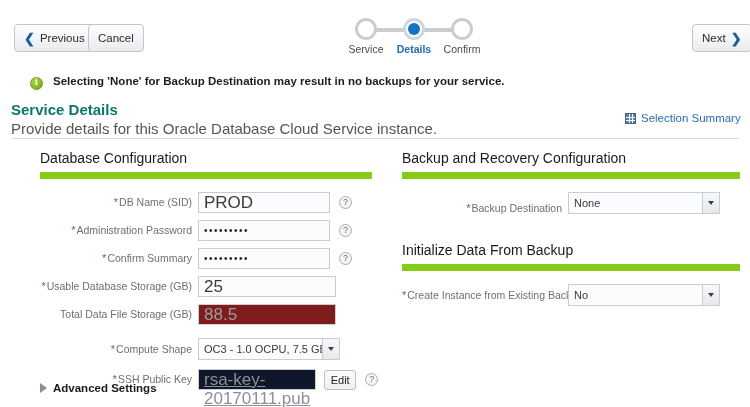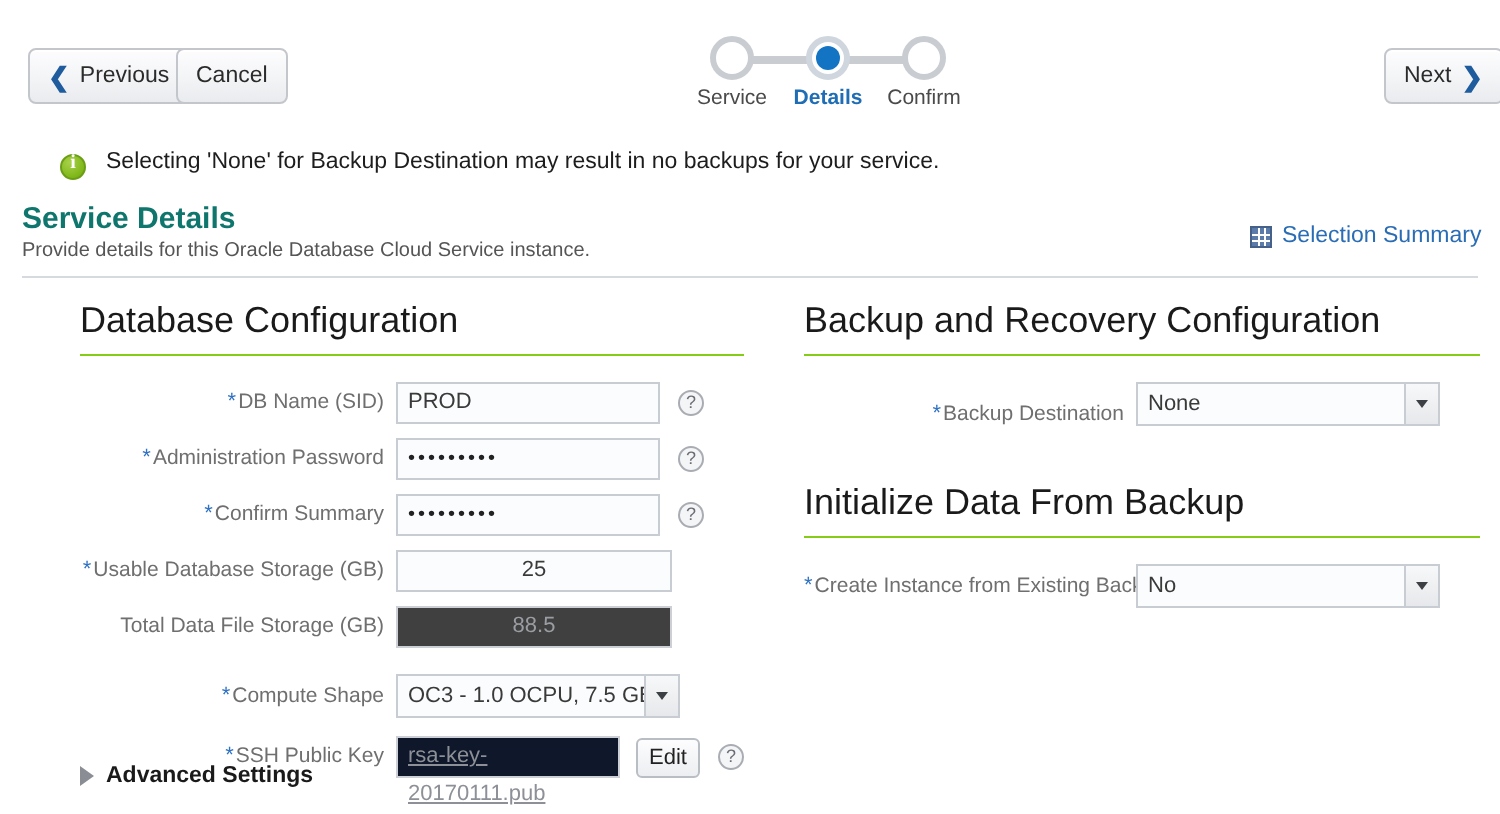--- a/index.html
+++ b/index.html
@@ -74,26 +74,26 @@
     background: radial-gradient(circle at 35% 30%, #a8d14a, #7fb719 70%, #6da314);
     border:1px solid #6b9e16;
   }
   .info-icon::after {
     content:"i"; position:absolute; left:0; right:0; top:-2px;
     text-align:center; color:#fff; font-size:10px; font-weight:bold;
     font-family:"Liberation Serif", serif;
   }
   .banner-text {
     position:absolute; left:53px; top:1px;
-    font-size:11.5px; font-weight:normal; color:#1d1d1d;
+    font-size:11.5px; font-weight:bold; color:#1d1d1d;
   }
 
   
   .title { position:absolute; left:11px; top:101px; font-size:15px; font-weight:bold; color:#0f766e; }
-  .subtitle { position:absolute; left:11px; top:120px; font-size:10px; color:#555; }
+  .subtitle { position:absolute; left:11px; top:120px; font-size:15px; color:#555; }
 
   .sel-summary {
     position:absolute; left:625px; top:112px;
     display:flex; align-items:center; gap:5px;
     color:#2a6db5; font-size:11.5px; cursor:pointer;
   }
   .grid-icon {
     width:11px; height:11px; flex:0 0 11px;
     background:#5b7ca8;
     display:block;
@@ -109,46 +109,46 @@
     background:#fff; box-shadow: 3px 0 0 #fff;
   }
 
   .hr-main { position:absolute; left:11px; top:138px; width:728px; height:1px; background:#d6d9dd; }
 
   
   .col-left  { position:absolute; left:40px;  top:150px; width:332px; }
   .col-right { position:absolute; left:402px; top:150px; width:338px; }
 
   .sec-head {
-    font-size:18px; color:#1a1a1a; font-weight:normal;
-    padding-bottom:6px; border-bottom:1px solid #84cc16;
+    font-size:14px; color:#1a1a1a; font-weight:normal;
+    padding-bottom:6px; border-bottom:7px solid #84cc16;
     margin:0 0 13px 0;
   }
   .sec-head.second { margin-top:28px; }
 
   
   .row { display:flex; align-items:center; margin-bottom:7px; height:21px; }
   .lbl {
     flex:0 0 auto; text-align:right; font-size:10.5px; color:#6f6f6f;
     padding-right:6px; white-space:nowrap; line-height:1;
   }
   .col-left .lbl  { width:158px;text-align:right; }
   .col-right .lbl { width:166px; }
   .req { color:#2f72c4; font-size:11px; vertical-align:top; margin-right:1px; }
 
   .fld {
     height:21px; border:1px solid #c8cdd3; background:#fbfcfd;
-    font-size:11px; color:#3a3a3a;
+    font-size:17px; color:#3a3a3a;
     padding:0 5px; line-height:19px;
     font-family:"Liberation Sans", sans-serif;
     outline:none;
   }
   .fld.w-txt { width:132px; }
-  .fld.w-num { width:138px; text-align:center; }
-  .fld.disabled { background:#404040; color:#9a9da2; border-color:#ccd0d6; }
+  .fld.w-num { width:138px; text-align:left; }
+  .fld.disabled { background:#7f1d1d; color:#9a9da2; border-color:#ccd0d6; }
   .fld.key { width:135px; background:#0f172a; color:#8d9096; border-color:#ccd0d6;text-decoration:underline; }
   .dots { letter-spacing:1.5px; font-size:10px; color:#222; }
 
   .helpq {
     width:13px; height:13px; border-radius:50%;
     border:1px solid #a9adb3; background:#f4f5f7;
     color:#6a6e74; font-size:9px; line-height:11px; text-align:center;
     margin-left:9px; flex:0 0 13px; cursor:pointer;
     font-family:"Liberation Sans", sans-serif;
   }

